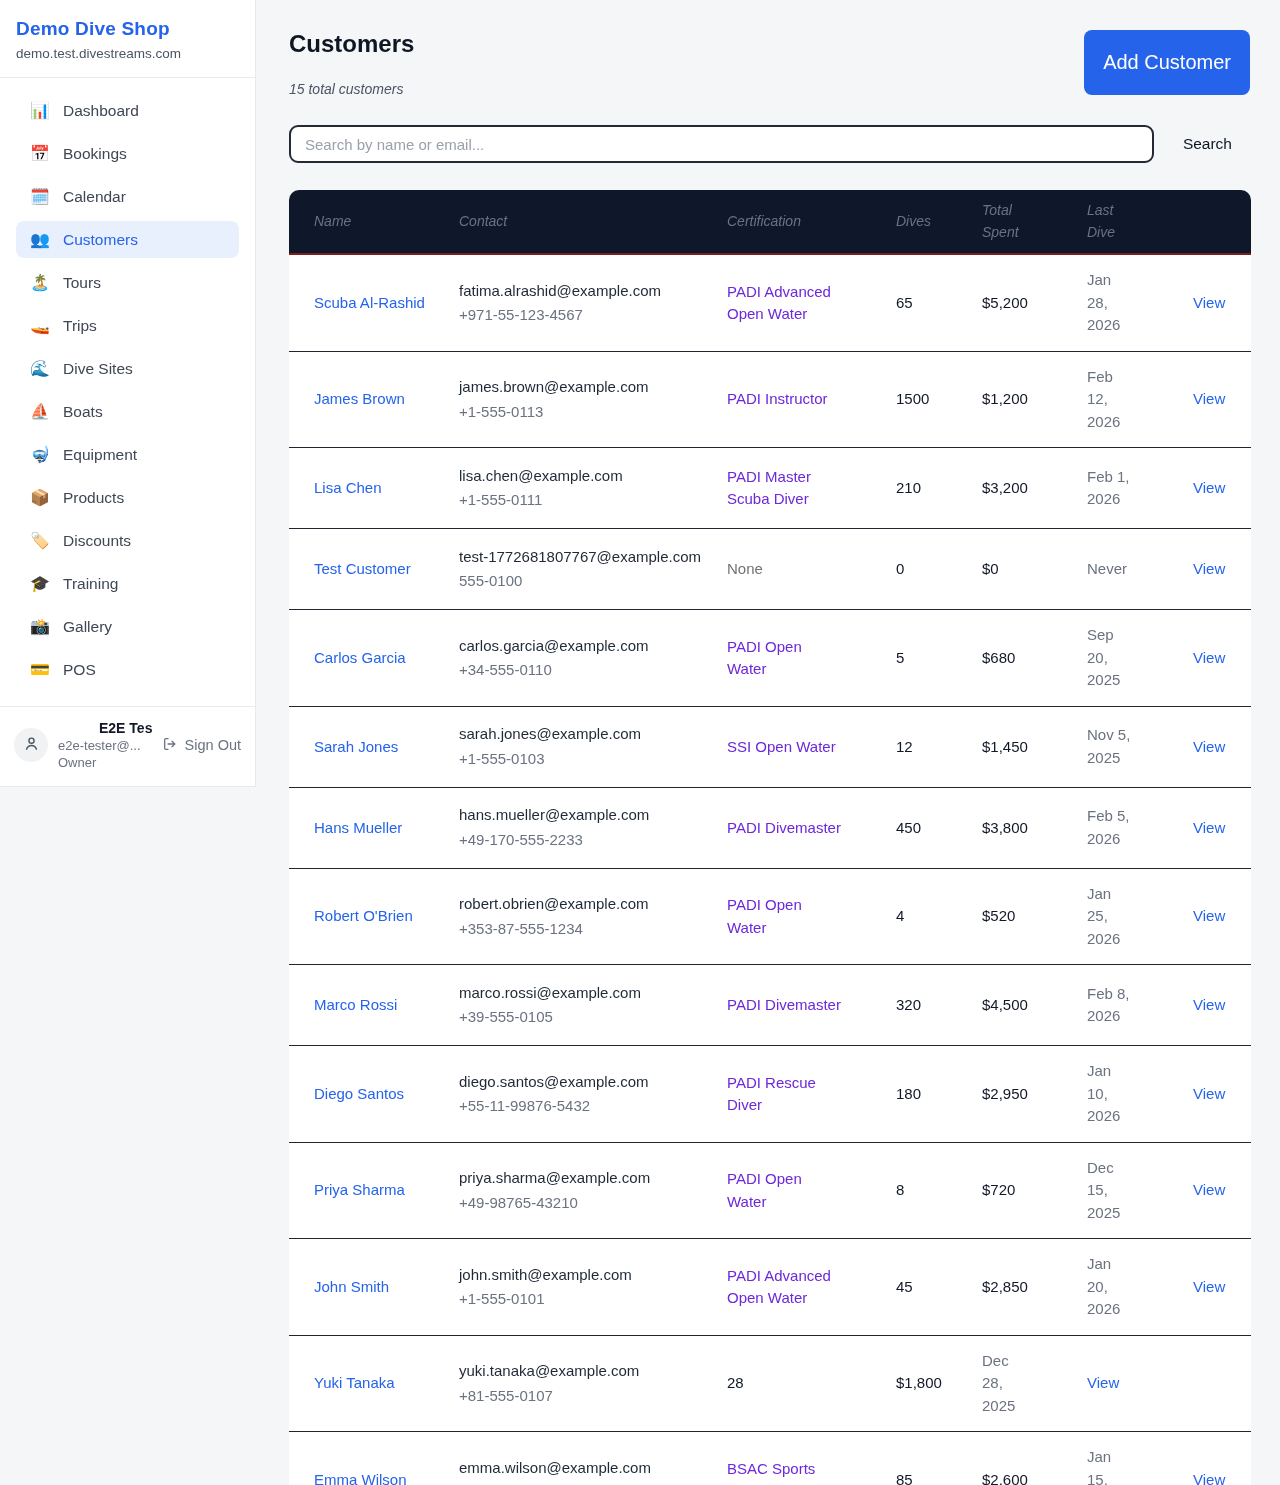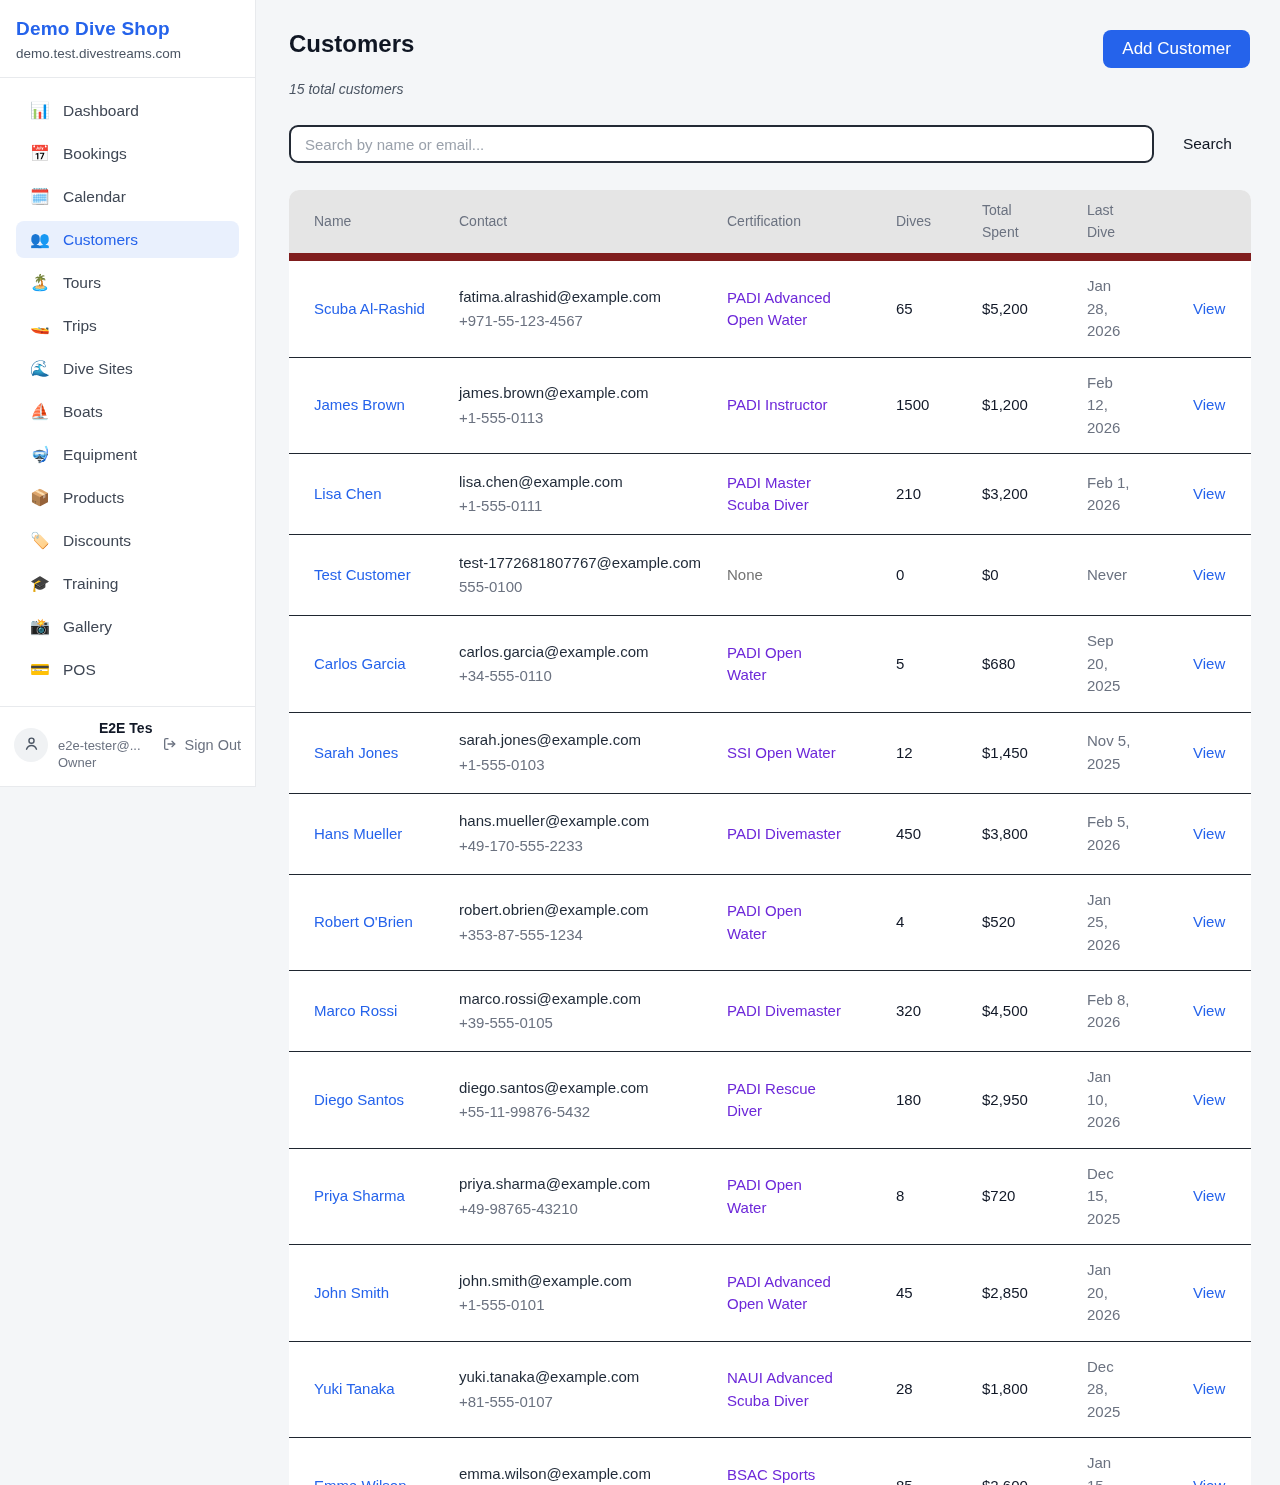--- a/index.html
+++ b/index.html
@@ -37,21 +37,21 @@
     font-family:inherit; font-size:14.5px; color:#6b7280; cursor:pointer; white-space:nowrap;
   }
 
   
   .main { margin-left:256px; padding:30px 30px 40px 33px; }
   .page-header { display:flex; justify-content:space-between; align-items:flex-start; }
   .page-title { font-size:24px; font-weight:700; color:#0f1623; }
   .page-subtitle { margin-top:23px; font-size:14px; color:#4b5563;font-style:italic; }
   .primary-btn {
     background:#2563eb; color:#ffffff; border:none; border-radius:8px;
-    padding:9px 19px; font-size:17px; font-weight:500; font-family:inherit; cursor:pointer;
+    padding:21px 19px; font-size:20px; font-weight:500; font-family:inherit; cursor:pointer;
   }
 
   .search-row { display:flex; align-items:center; margin-top:28px; }
   .search-input {
     flex:1; height:38px; border:2px solid #232a35; border-radius:9px; background:#ffffff;
     padding:0 14px; font-size:15px; font-family:inherit; color:#111827; outline:none;
   }
   .search-input::placeholder { color:#9aa1ab; }
   .search-btn {
     background:none; border:none; font-family:inherit; font-size:15.5px; color:#0f1623;
@@ -60,21 +60,21 @@
 
   
   .table-card {
     margin-top:27px; width:962px; background:#ffffff; border-radius:10px; overflow:hidden;
   }
   .trow {
     display:grid; grid-template-columns:145px 268px 169px 86px 105px 106px 1fr;
     padding:0 25px; align-items:center;
   }
   .thead {
-    background:#e5e5e5; border-bottom:8px solid #7f1d1d; min-height:62px;
+    background:#0f172a; border-bottom:2px solid #7f1d1d; min-height:62px;font-style:italic;
   }
   .thead .cell { font-size:14px; color:#6b7280; padding:10px 15px 10px 0; line-height:1.55; }
   .thead .cell.narrow { max-width:55px; }
   .tbody-row { min-height:81px; border-bottom:1px solid #1f2630; }
   .tbody-row:last-child { border-bottom:none; }
   .cell { padding:14px 15px 14px 0; font-size:15px; line-height:1.5; }
   .cell.name a { color:#2563eb; text-decoration:none; font-weight:500; }
   .cell.contact .email { color:#1f2937; word-break:break-word; }
   .cell.contact .phone { color:#6b7280; margin-top:2px; }
   .cell.cert { color:#6d28d9; max-width:130px; }
@@ -344,21 +344,20 @@
           <div class="cell spent">$2,850</div>
           <div class="cell lastdive">Jan 20, 2026</div>
           <div class="cell action"><a href="#">View</a></div>
         </div>
         <div class="trow tbody-row">
           <div class="cell name"><a href="#">Yuki Tanaka</a></div>
           <div class="cell contact">
             <div class="email">yuki.tanaka@example.com</div>
             <div class="phone">+81-555-0107</div>
           </div>
-          <div class="cell cert">NAUI Advanced Scuba Diver</div>
           <div class="cell dives">28</div>
           <div class="cell spent">$1,800</div>
           <div class="cell lastdive">Dec 28, 2025</div>
           <div class="cell action"><a href="#">View</a></div>
         </div>
         <div class="trow tbody-row">
           <div class="cell name"><a href="#">Emma Wilson</a></div>
           <div class="cell contact">
             <div class="email">emma.wilson@example.com</div>
             <div class="phone">+44-555-0108</div>

